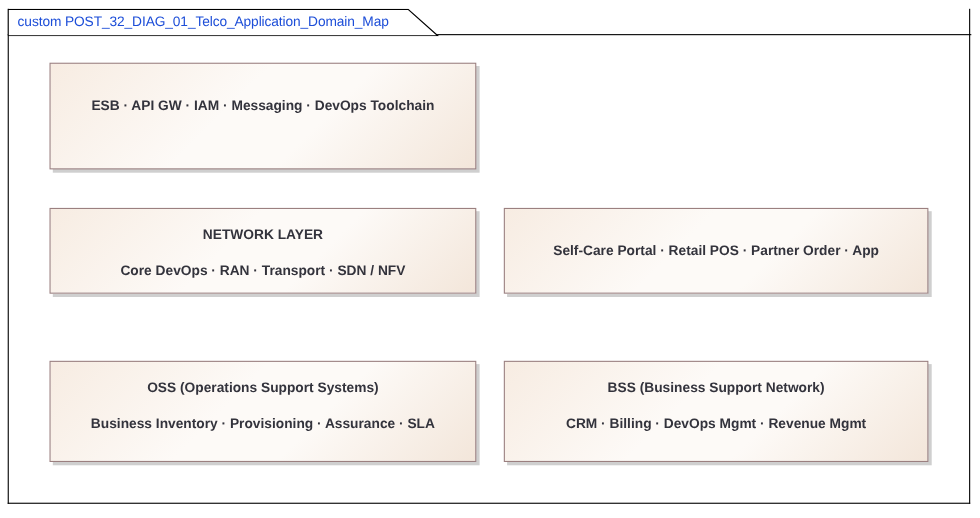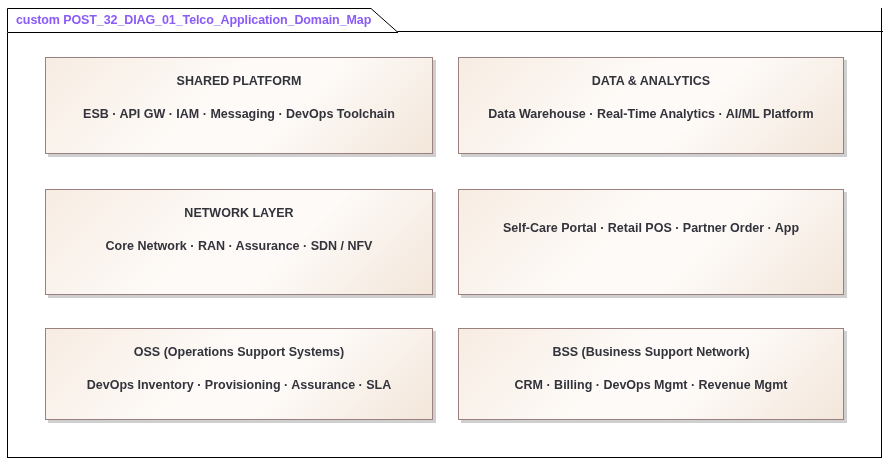--- a/index.html
+++ b/index.html
@@ -62,22 +62,22 @@
     height: 25px;
     z-index: 5;
     pointer-events: none;
   }
   .name-tab-label {
     position: absolute;
     left: 16px;
     top: 9px;
     z-index: 6;
     font-size: 12.5px;
-    font-weight: bold;
-    color: #8b5cf6;
+    font-weight: normal;
+    color: #1d4ed8;
     letter-spacing: -0.1px;
     white-space: nowrap;
     line-height: 22px;
   }
 
   
   .canvas {
     position: absolute;
     left: 0;
     top: 0;
@@ -115,70 +115,63 @@
     color: #33333c;
     line-height: 18px;
     margin-top: 15px;
     white-space: nowrap;
   }
 
   
   .col-left  { left: 45px;  width: 388px; }
   .col-right { left: 458px; width: 386px; }
   .row-1 { top: 57px;  height: 97px; }
-  .row-2 { top: 189px; height: 106px; }
+  .row-2 { top: 189px; height: 78px; }
   .row-3 { top: 328px; height: 92px; }
 </style>
 </head>
 <body>
 
 <div id="diagram-root">
 
   <div class="frame"></div>
   <div class="frame-top-line"></div>
 
   <div class="name-tab"></div>
   <svg class="name-tab-border" width="392" height="25" viewBox="0 0 392 25">
     <path d="M0.5,0.5 L364,0.5 L391,24.5 L0.5,24.5 Z" fill="none" stroke="#000000" stroke-width="1"></path>
   </svg>
   <div class="name-tab-label">custom POST_32_DIAG_01_Telco_Application_Domain_Map</div>
 
   <div class="canvas">
 
     <div class="pkg col-left row-1">
       <div class="pkg-inner">
-        <div class="pkg-title">SHARED PLATFORM</div>
         <div class="pkg-sub">ESB · API GW · IAM · Messaging · DevOps Toolchain</div>
       </div>
     </div>
 
-    <div class="pkg col-right row-1">
-      <div class="pkg-inner">
-        <div class="pkg-title">DATA &amp; ANALYTICS</div>
-        <div class="pkg-sub">Data Warehouse · Real-Time Analytics · AI/ML Platform</div>
-      </div>
-    </div>
 
     <div class="pkg col-left row-2">
       <div class="pkg-inner">
         <div class="pkg-title">NETWORK LAYER</div>
-        <div class="pkg-sub">Core Network · RAN · Assurance · SDN / NFV</div>
+        <div class="pkg-sub">Core DevOps · RAN · Transport · SDN / NFV</div>
       </div>
     </div>
 
     <div class="pkg col-right row-2">
       <div class="pkg-inner">
         <div class="pkg-sub">Self-Care Portal · Retail POS · Partner Order · App</div>
       </div>
     </div>
 
     <div class="pkg col-left row-3">
       <div class="pkg-inner">
         <div class="pkg-title">OSS (Operations Support Systems)</div>
-        <div class="pkg-sub">DevOps Inventory · Provisioning · Assurance · SLA</div>
+        <div class="pkg-sub">Business Inventory · Provisioning · Assurance · SLA</div>
       </div>
     </div>
 
     <div class="pkg col-right row-3">
       <div class="pkg-inner">
         <div class="pkg-title">BSS (Business Support Network)</div>
         <div class="pkg-sub">CRM · Billing · DevOps Mgmt · Revenue Mgmt</div>
       </div>
     </div>
 

